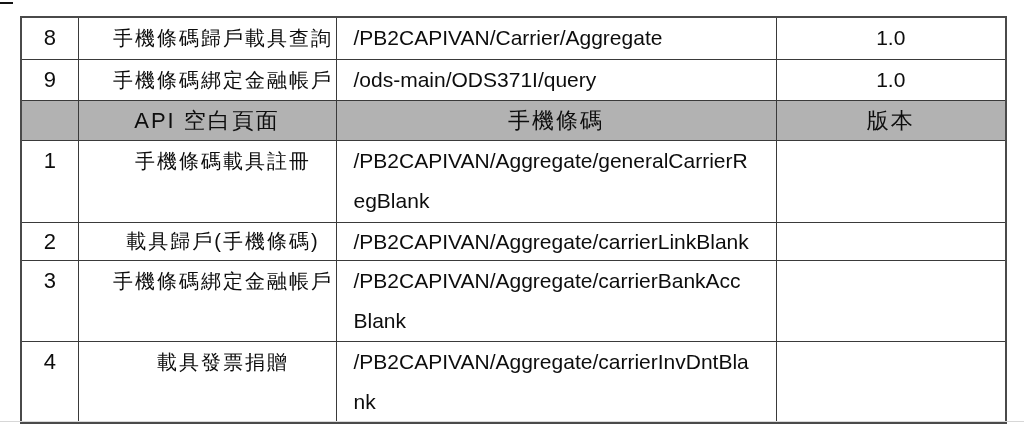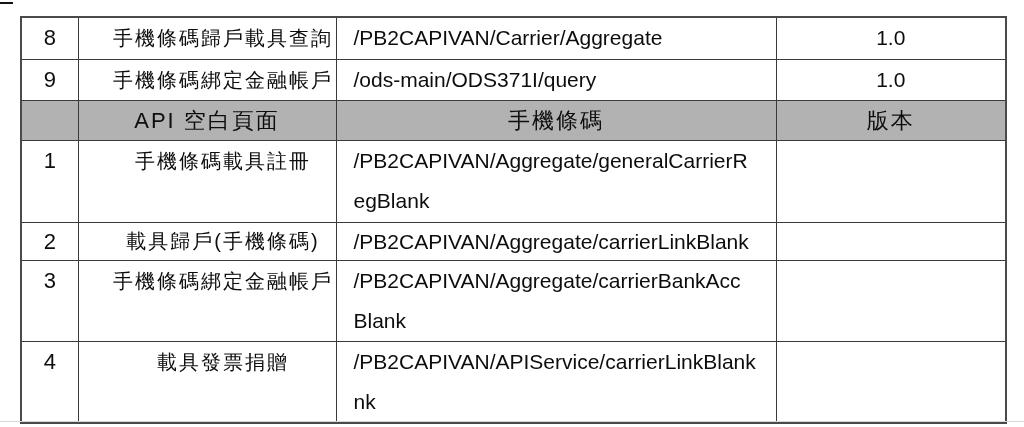--- a/index.html
+++ b/index.html
@@ -163,21 +163,21 @@
           <div class="url-line">/PB2CAPIVAN/Aggregate/carrierBankAcc</div>
           <div class="url-line">Blank</div>
         </td>
         <td class="c-ver"></td>
       </tr>
 
       <tr class="rh-e">
         <td class="c-num">4</td>
         <td class="c-name">載具發票捐贈</td>
         <td class="c-url">
-          <div class="url-line">/PB2CAPIVAN/APIService/carrierLinkBlank</div>
+          <div class="url-line">/PB2CAPIVAN/Aggregate/carrierInvDntBla</div>
           <div class="url-line">nk</div>
         </td>
         <td class="c-ver"></td>
       </tr>
 
     </tbody>
   </table>
 
   <div class="page-bottom-line"></div>
 

